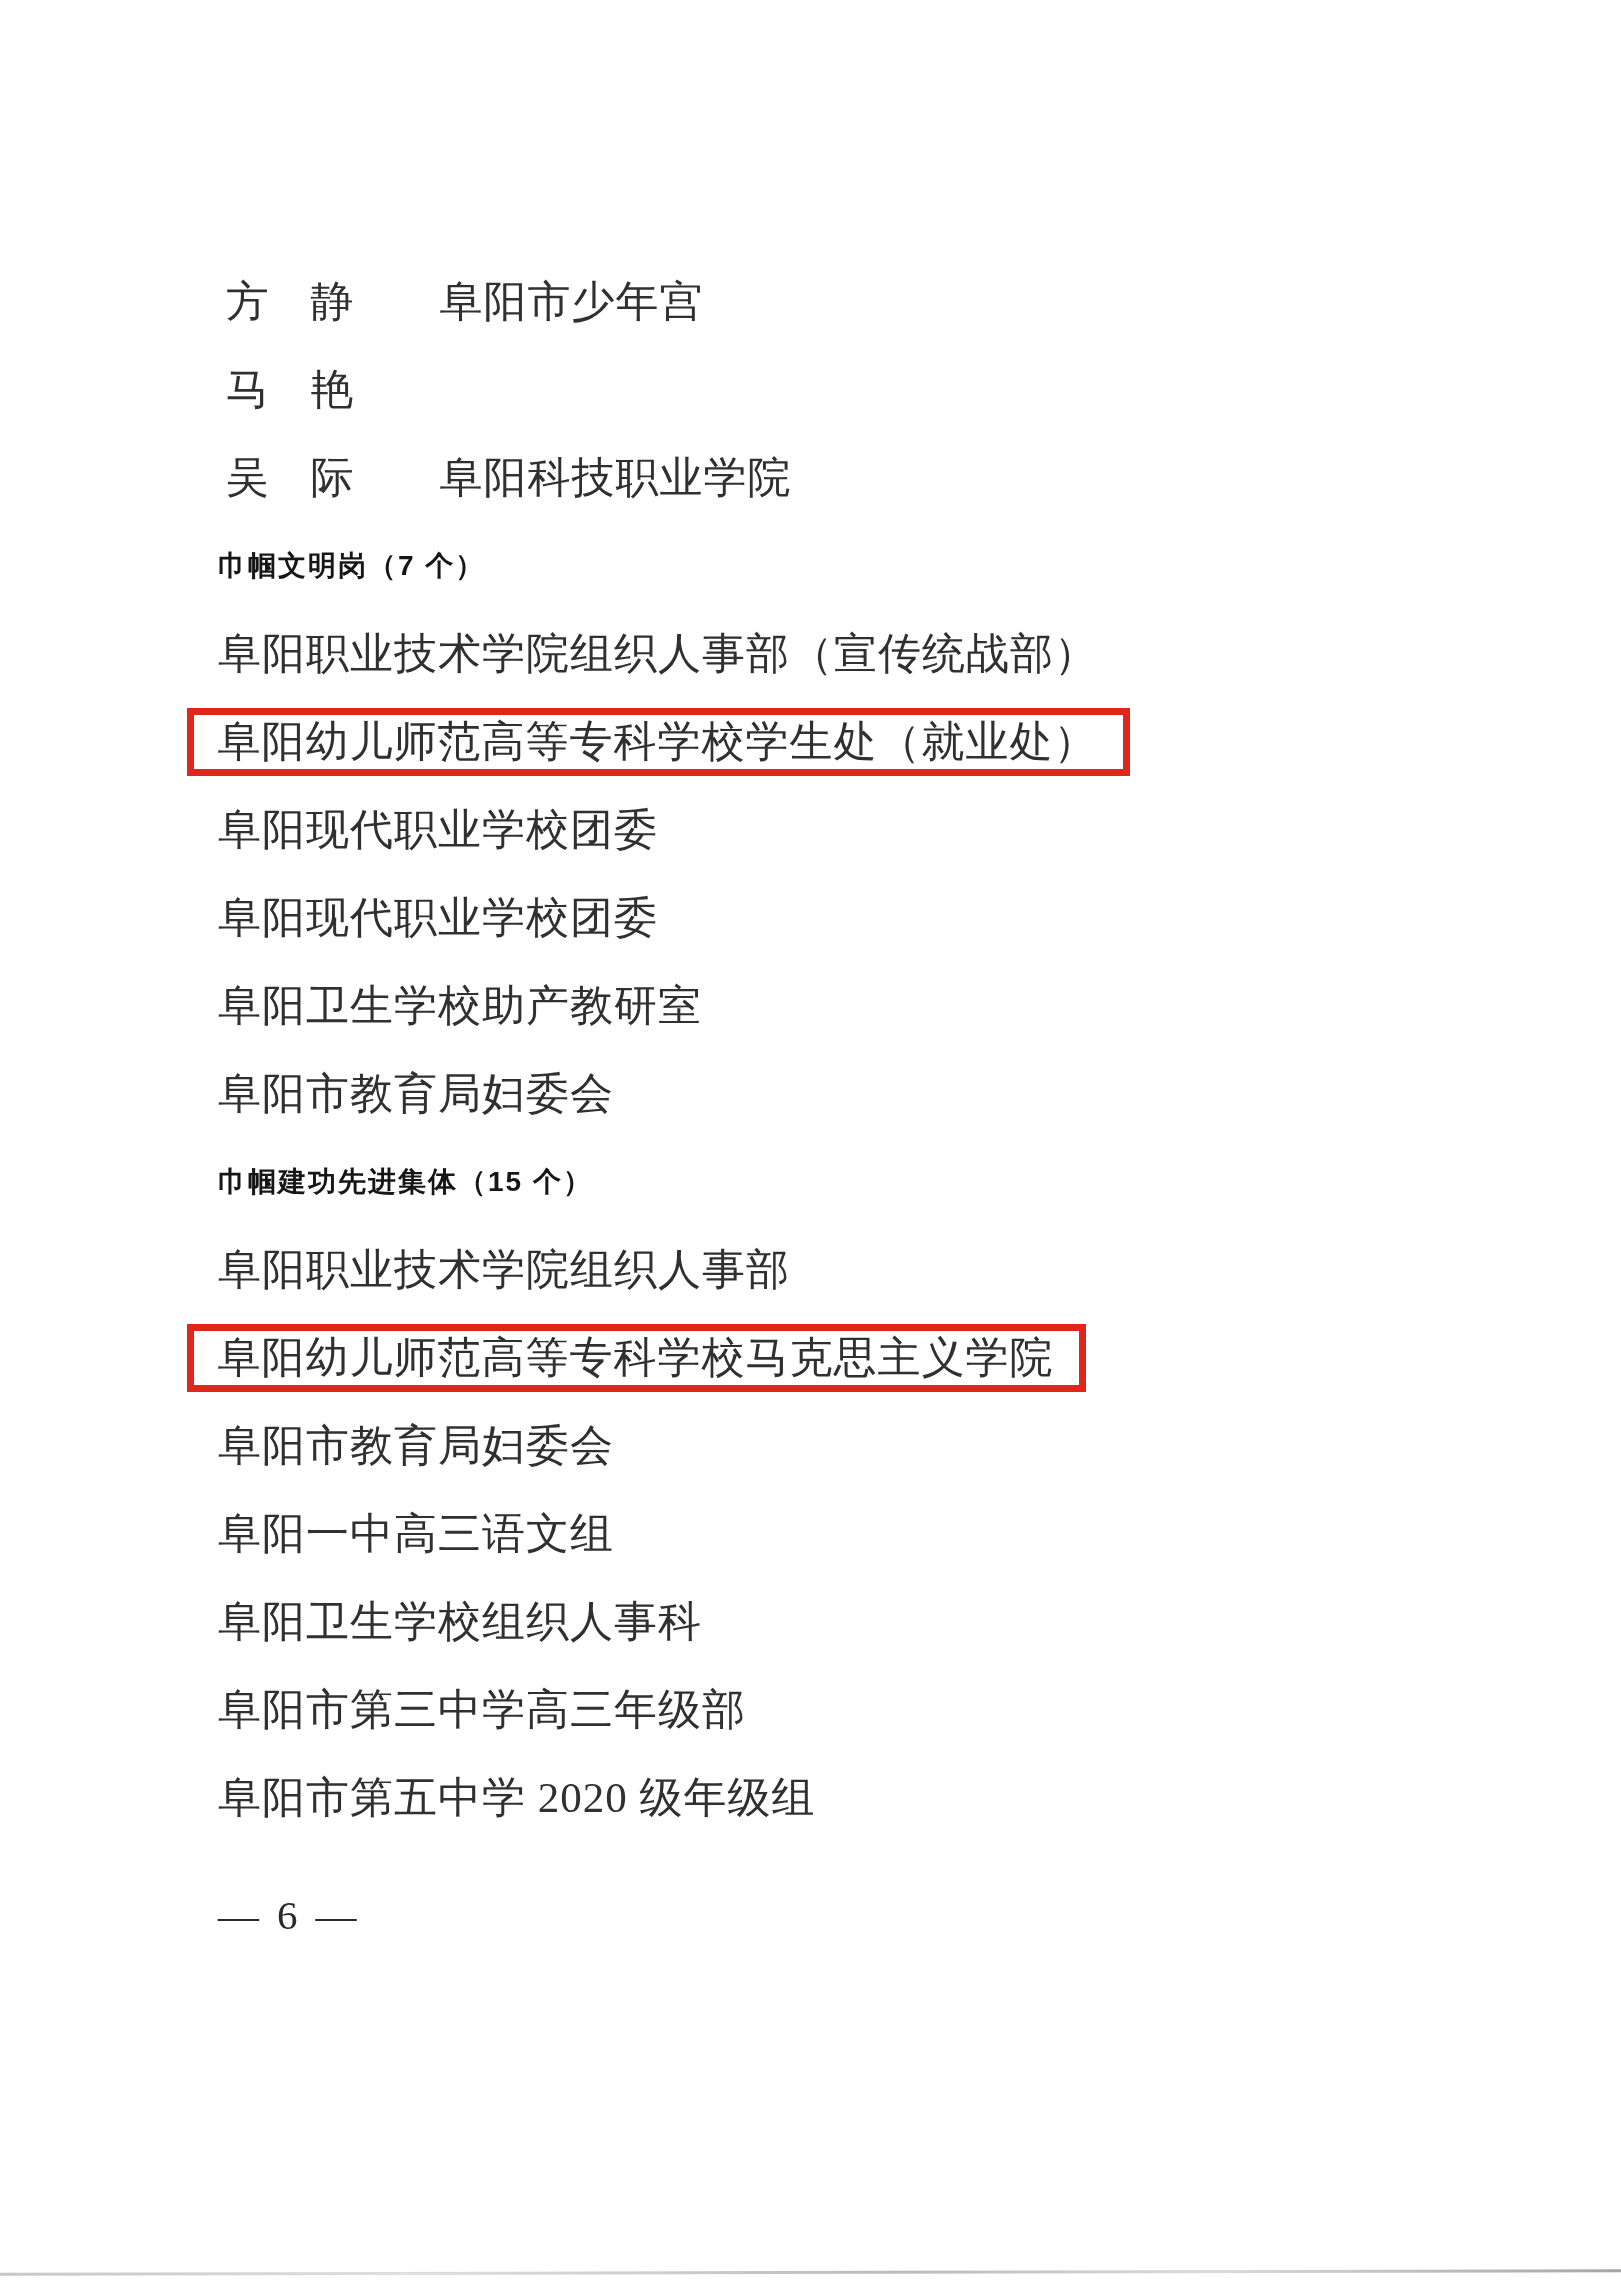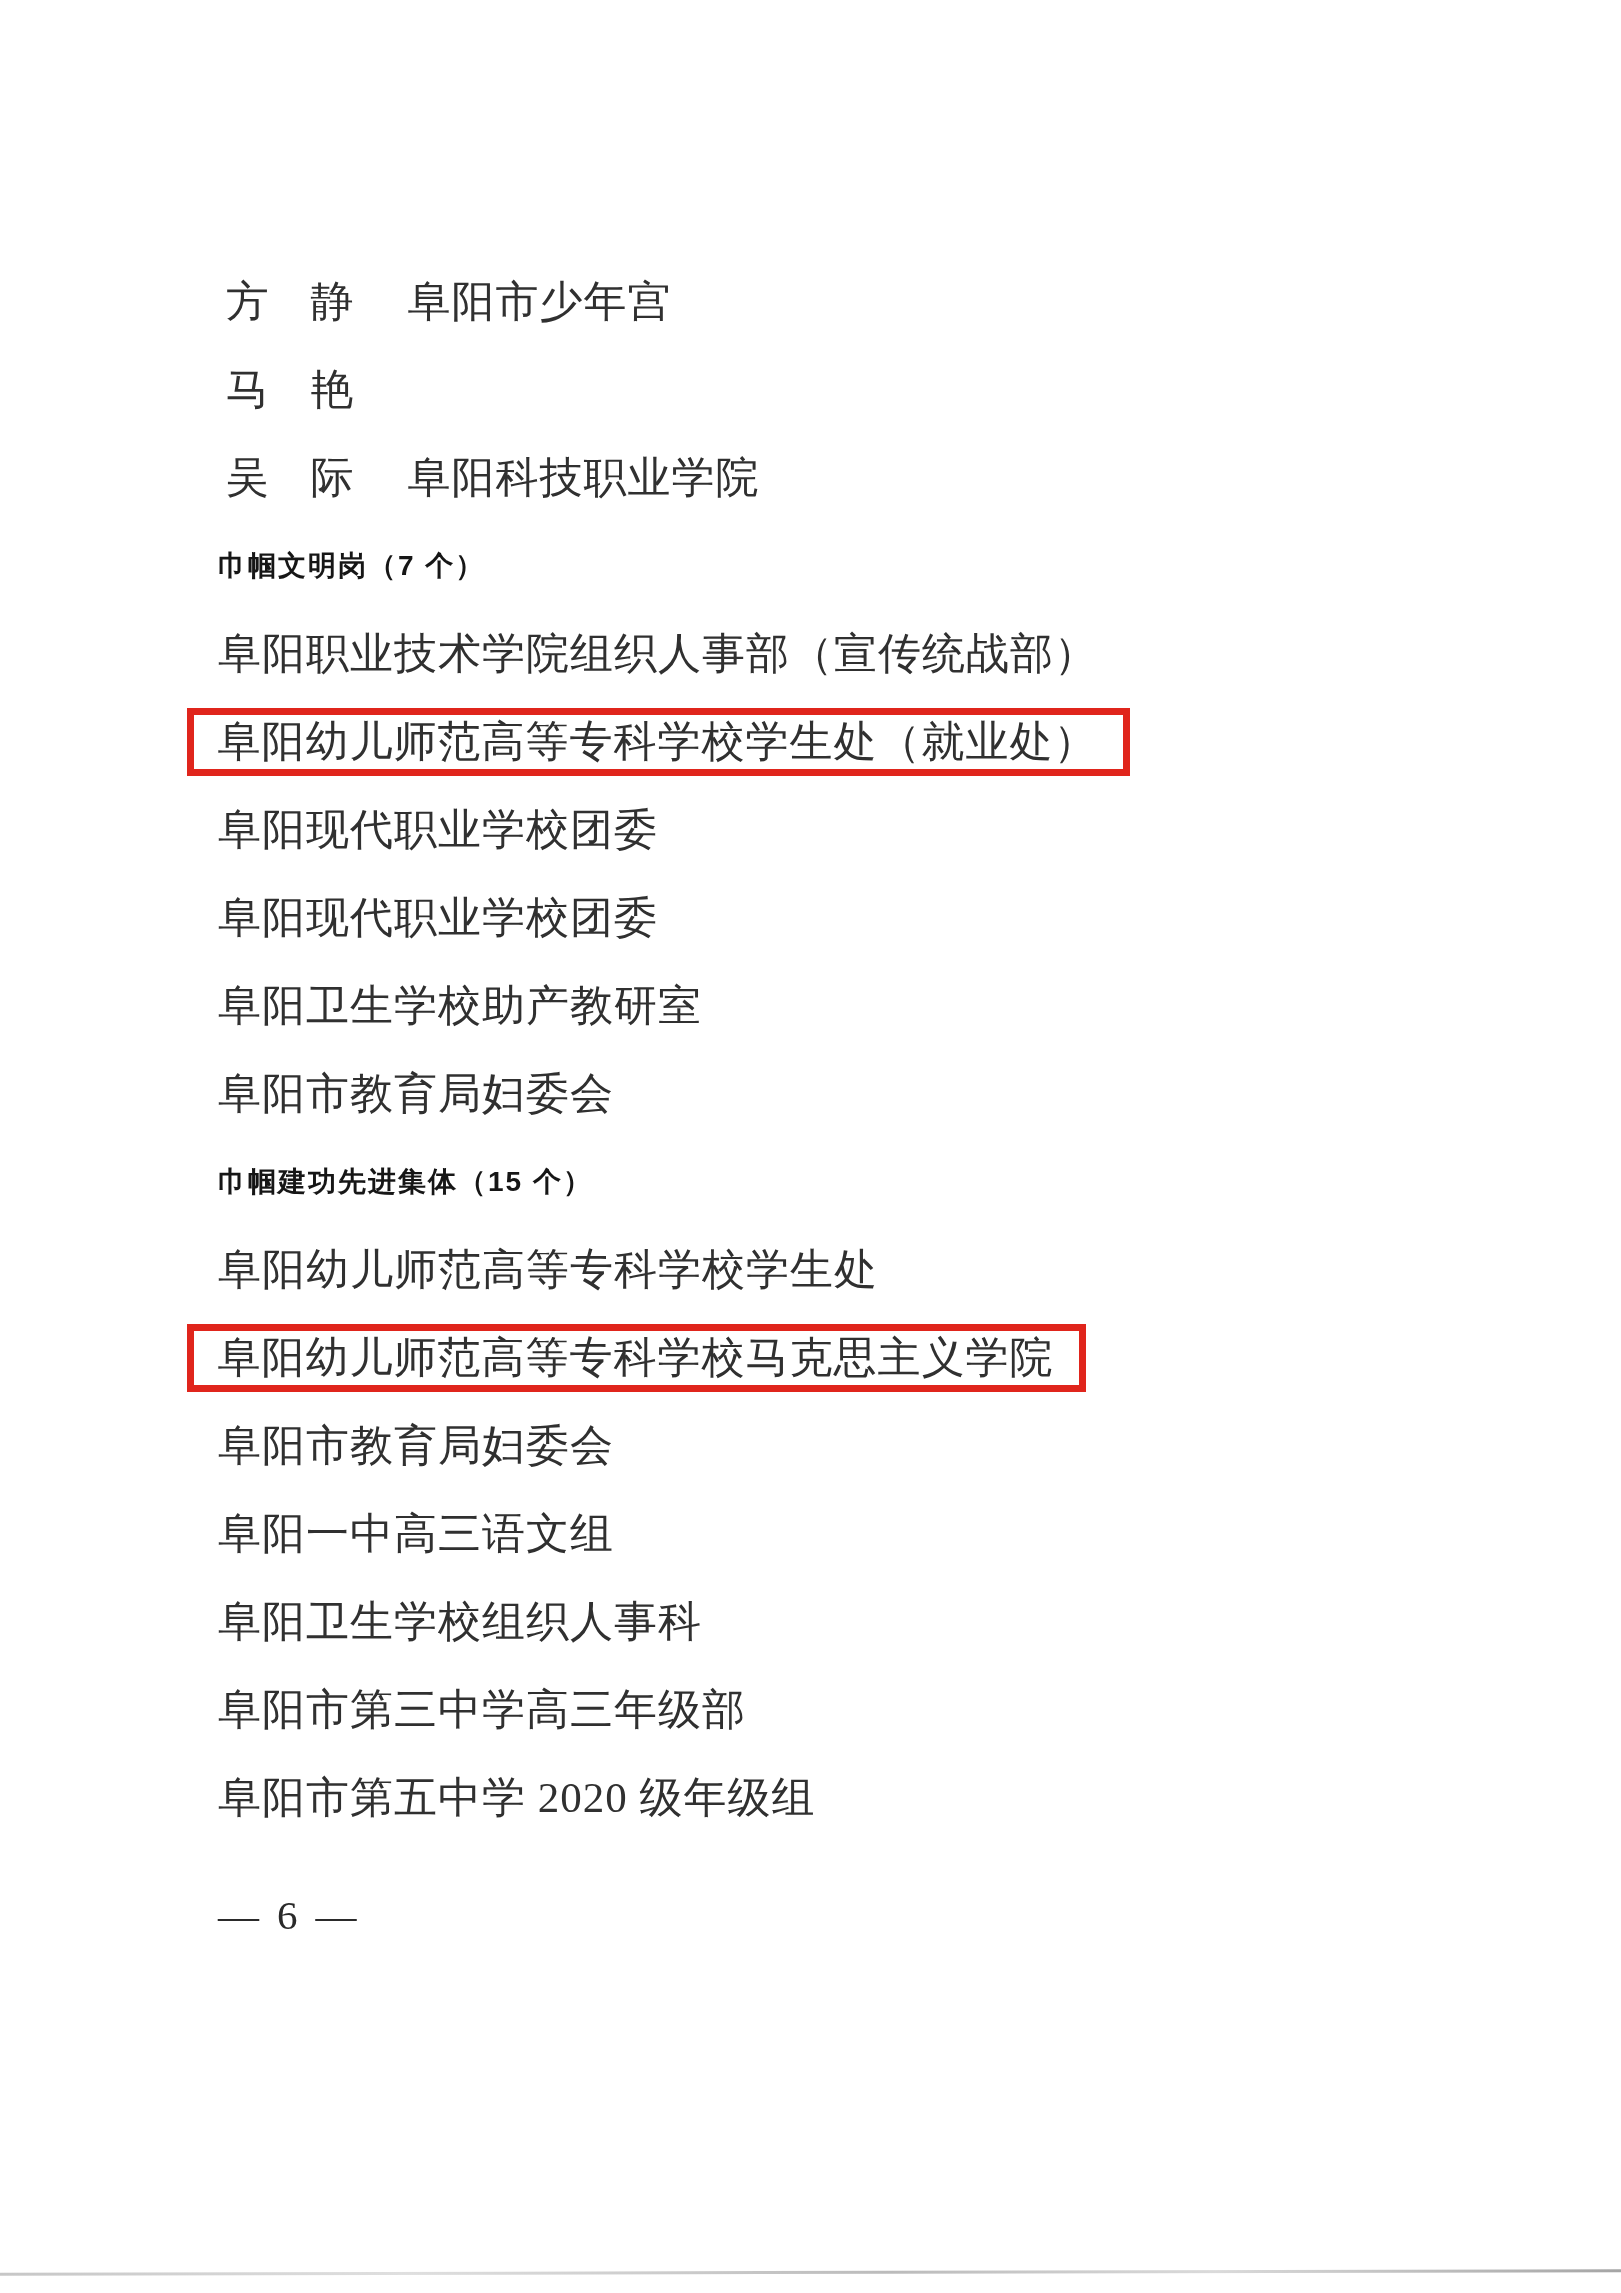--- a/index.html
+++ b/index.html
@@ -22,21 +22,21 @@
     top:258px;left:218px;right:59px;
   }
   .line{
     height:88px;
     display:flex;
     align-items:center;
     font-size:43px;
     line-height:1.18;
     white-space:nowrap;
   }
-  .person{padding-left:7.8px;}
+  .person{padding-left:7.8px;gap:32px;}
   .person .pname{
     letter-spacing:1px;
     word-spacing:29px;
   }
   .person .porg{
     margin-left:53px;
     letter-spacing:1px;
   }
   .heading{
     font-family:"Liberation Sans","DejaVu Sans",sans-serif;
@@ -115,21 +115,21 @@
   </div>
   <div class="line item">
     <span>阜阳市教育局妇委会</span>
   </div>
 
   <div class="line heading">
     <span>巾帼建功先进集体（15 个）</span>
   </div>
 
   <div class="line item">
-    <span>阜阳幼儿师范高等专科学校学生处</span>
+    <span>阜阳职业技术学院组织人事部</span>
   </div>
   <div class="line item hl-wrap">
     <span class="hl">阜阳幼儿师范高等专科学校马克思主义学院</span>
   </div>
   <div class="line item">
     <span>阜阳市教育局妇委会</span>
   </div>
   <div class="line item">
     <span>阜阳一中高三语文组</span>
   </div>

